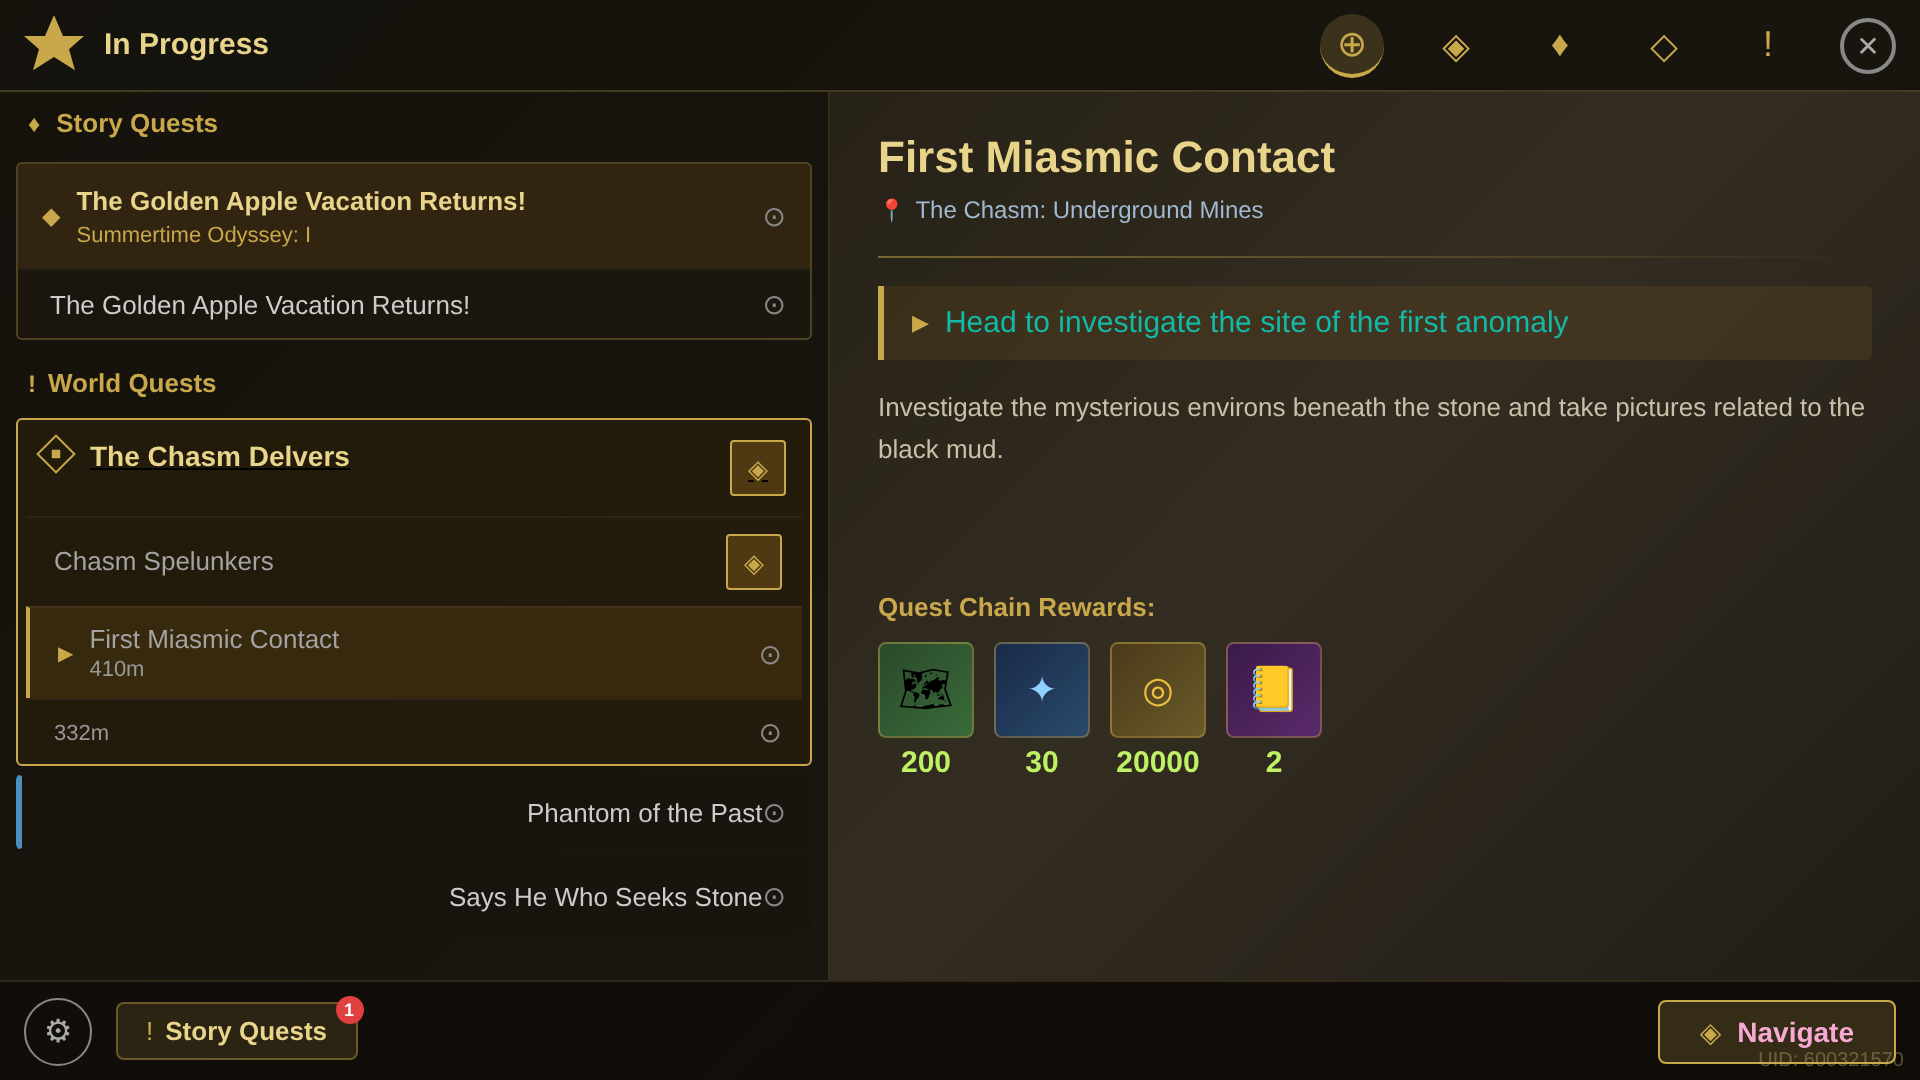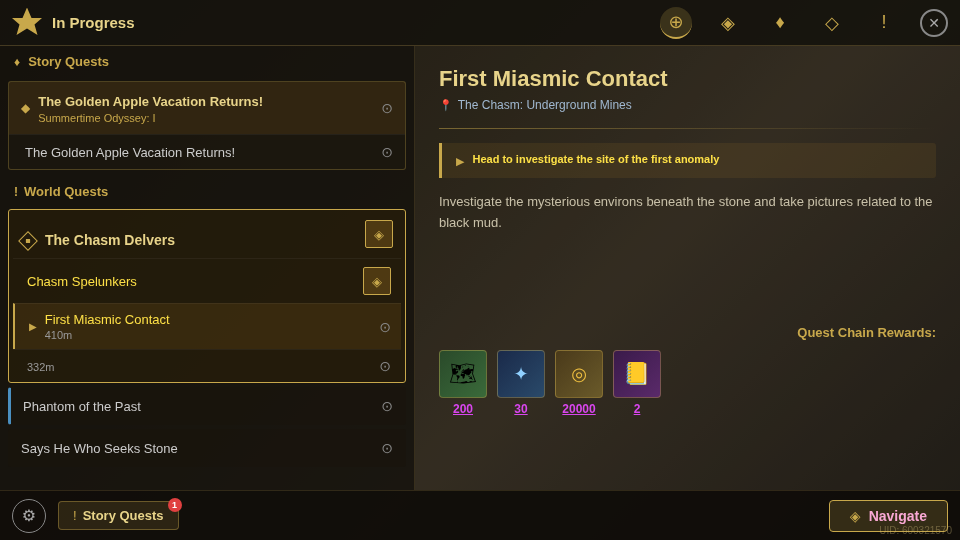--- a/index.html
+++ b/index.html
@@ -186,23 +186,24 @@
     
     .quest-chain-selected {
       margin: 4px 8px;
       border: 1px solid #c8a84b;
       border-radius: 3px;
       background: rgba(40,30,10,0.7);
     }
 
     .quest-chain-header {
       display: flex;
-      align-items: flex-end;
+      align-items: flex-start;
       padding: 10px 12px;
       cursor: pointer;
+      text-decoration: underline;
     }
 
     .quest-chain-icon {
       width: 14px;
       height: 14px;
       border: 1.5px solid #c8a84b;
       transform: rotate(45deg);
       margin-right: 10px;
       position: relative;
     }
@@ -256,21 +257,21 @@
 
     .sub-quest-arrow {
       color: #c8a84b;
       margin-right: 8px;
       font-size: 10px;
     }
 
     .sub-quest-content { flex: 1; }
 
     .sub-quest-title {
-      color: #fde047;
+      color: #a3a3a3;
       font-size: 13px;
     }
 
     .sub-quest-dist {
       color: #999;
       font-size: 11px;
       margin-top: 2px;
     }
 
     .sub-quest-nav {
@@ -291,20 +292,21 @@
     }
 
     .simple-quest.has-marker {
       border-left: 3px solid #4a8fc0;
     }
 
     .simple-quest-title {
       color: #ccc;
       font-size: 13px;
       flex: 1;
+      text-align: right;
     }
 
     .simple-quest-nav {
       color: #888;
       font-size: 14px;
     }
 
     
     .bottom-section {
       margin-top: 8px;
@@ -359,23 +361,23 @@
     }
 
     .obj-arrow {
       color: #c8a84b;
       margin-right: 8px;
       font-size: 11px;
       margin-top: 2px;
     }
 
     .obj-text {
-      color: #fde047;
-      font-size: 11px;
-      font-weight: 700;
+      color: #14b8a6;
+      font-size: 15px;
+      font-weight: 400;
     }
 
     .quest-desc {
       color: #c8c0a8;
       font-size: 13px;
       line-height: 1.6;
       margin-bottom: 20px;
     }
 
     
@@ -409,24 +411,23 @@
       font-size: 22px;
       border: 1px solid rgba(200,168,75,0.4);
     }
 
     .reward-icon.green { background: linear-gradient(135deg, #2a4a2a, #3a6a3a); }
     .reward-icon.blue { background: linear-gradient(135deg, #1a2a4a, #2a4a6a); }
     .reward-icon.gold { background: linear-gradient(135deg, #4a3a1a, #6a5a2a); }
     .reward-icon.purple { background: linear-gradient(135deg, #3a1a4a, #5a2a6a); }
 
     .reward-count {
-      color: #d946ef;
-      font-size: 12px;
-      font-weight: 600;
-      text-decoration: underline;
+      color: #bef264;
+      font-size: 15px;
+      font-weight: 600;
     }
 
     
     .bottom-bar {
       position: absolute;
       bottom: 0;
       left: 0;
       right: 0;
       height: 50px;
       background: rgba(15,12,8,0.95);
@@ -627,21 +628,21 @@
 
   <div class="divider"></div>
 
   <div class="current-objective">
     <span class="obj-arrow">▶</span>
     <span class="obj-text">Head to investigate the site of the first anomaly</span>
   </div>
 
   <p class="quest-desc">Investigate the mysterious environs beneath the stone and take pictures related to the black mud.</p>
 
-  <div style="margin-top: 91px; text-align: right;">
+  <div style="margin-top: 60px;">
     <div class="rewards-label">Quest Chain Rewards:</div>
     <div class="rewards-row">
       <div class="reward-item">
         <div class="reward-icon green">🗺</div>
         <span class="reward-count">200</span>
       </div>
       <div class="reward-item">
         <div class="reward-icon blue" style="font-size:18px; color:#90d0ff;">✦</div>
         <span class="reward-count">30</span>
       </div>

